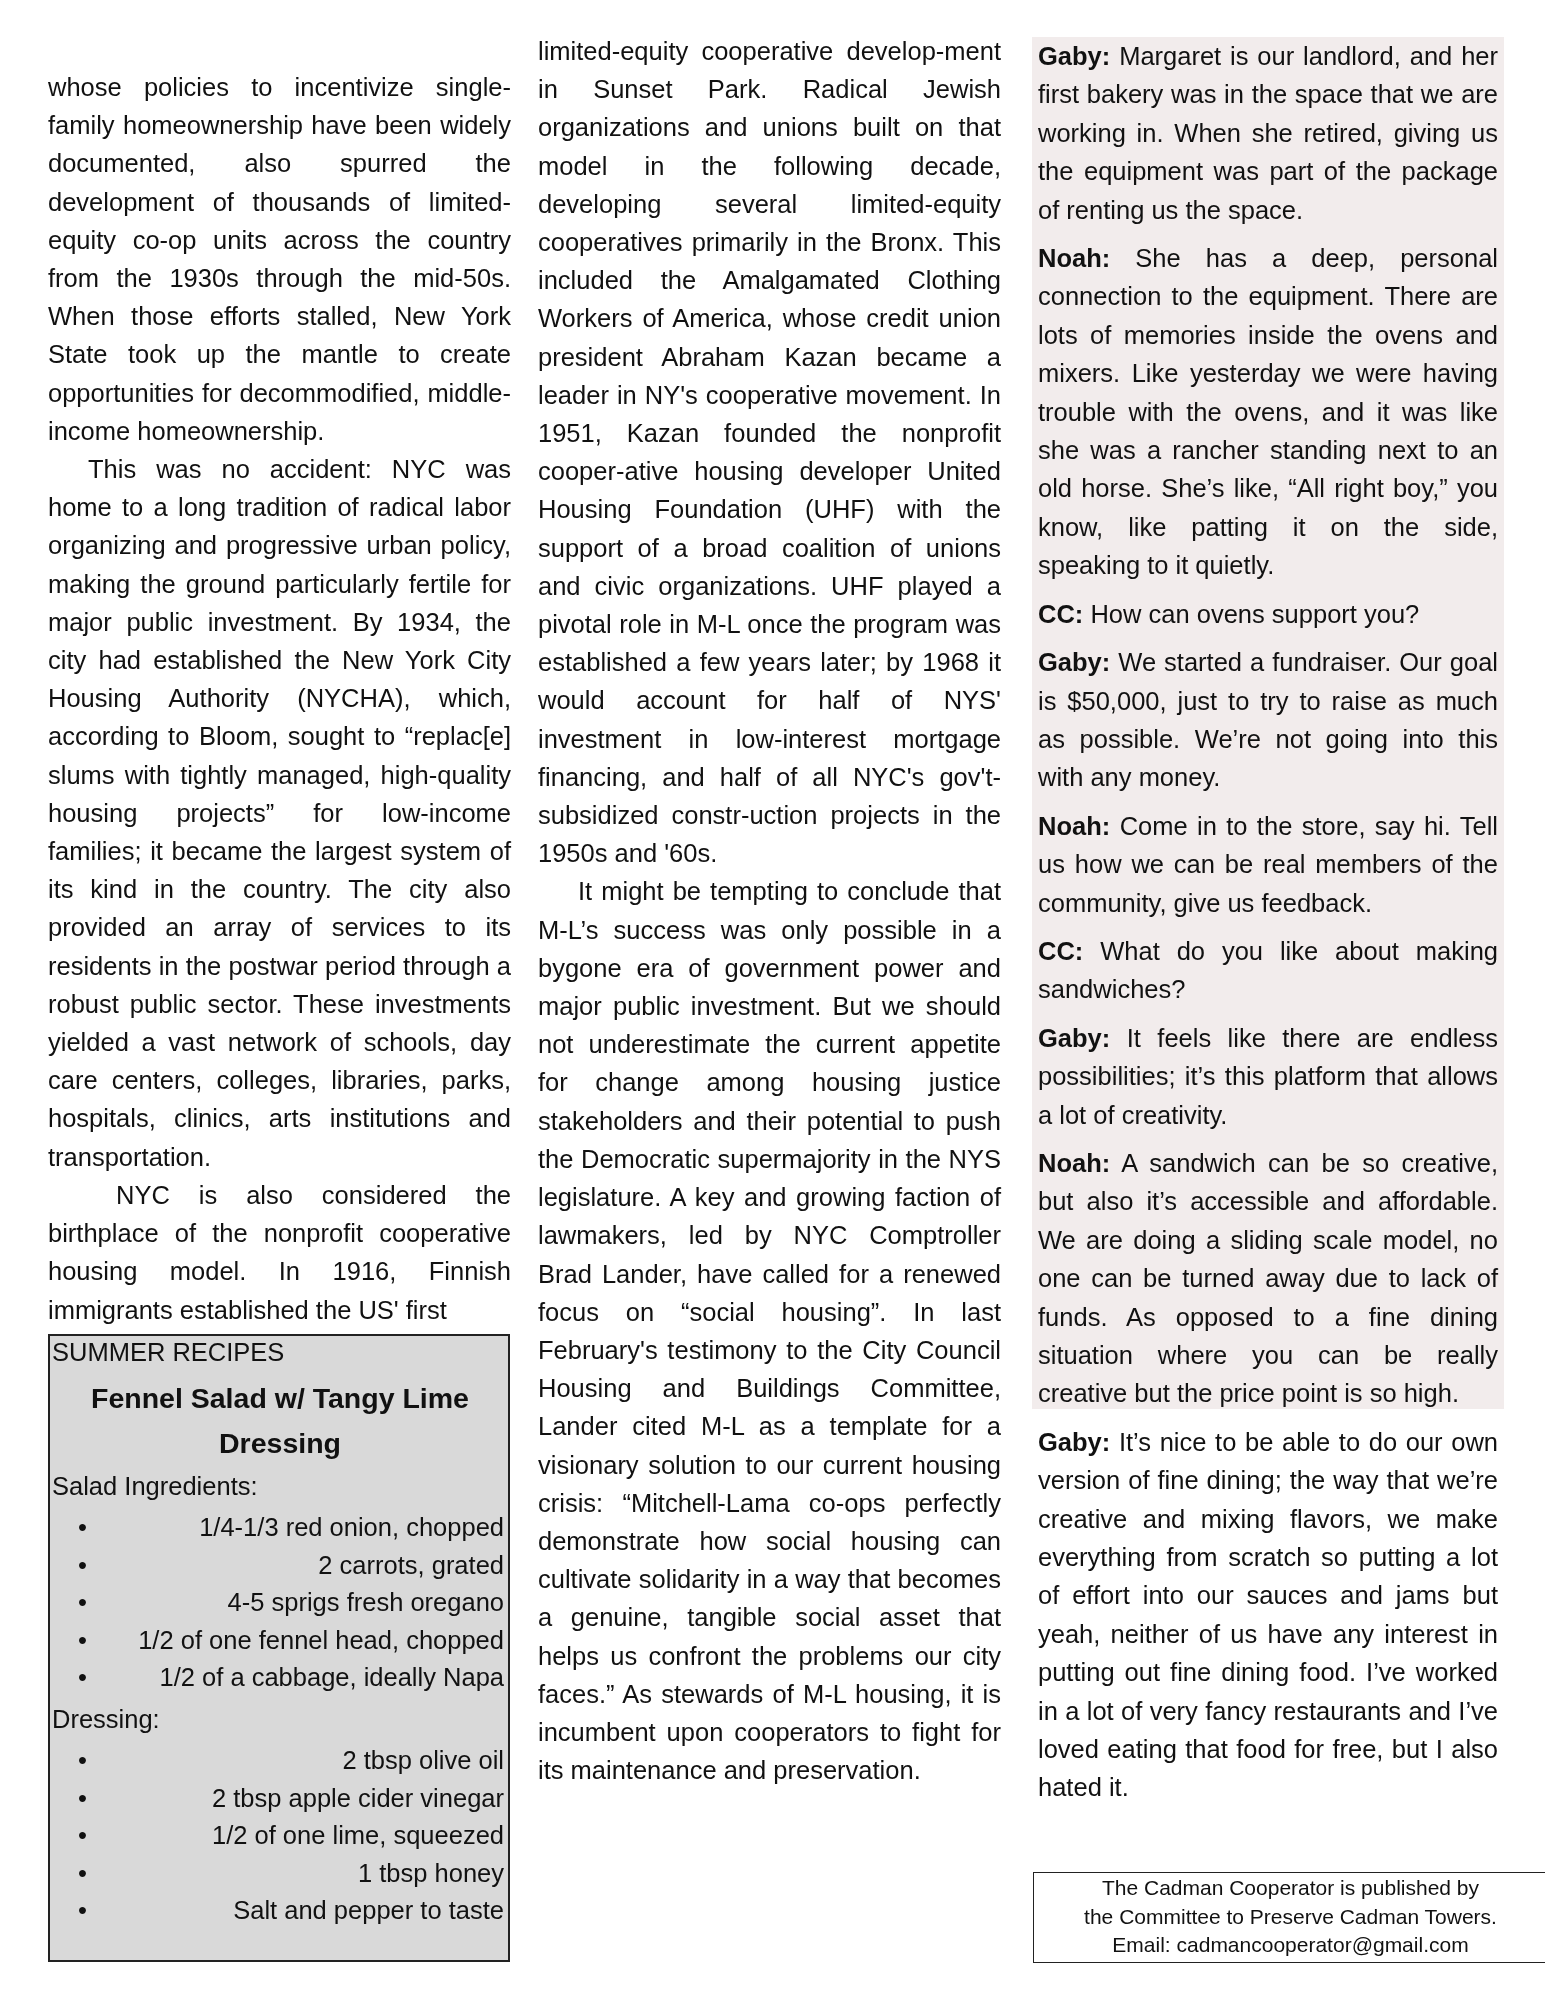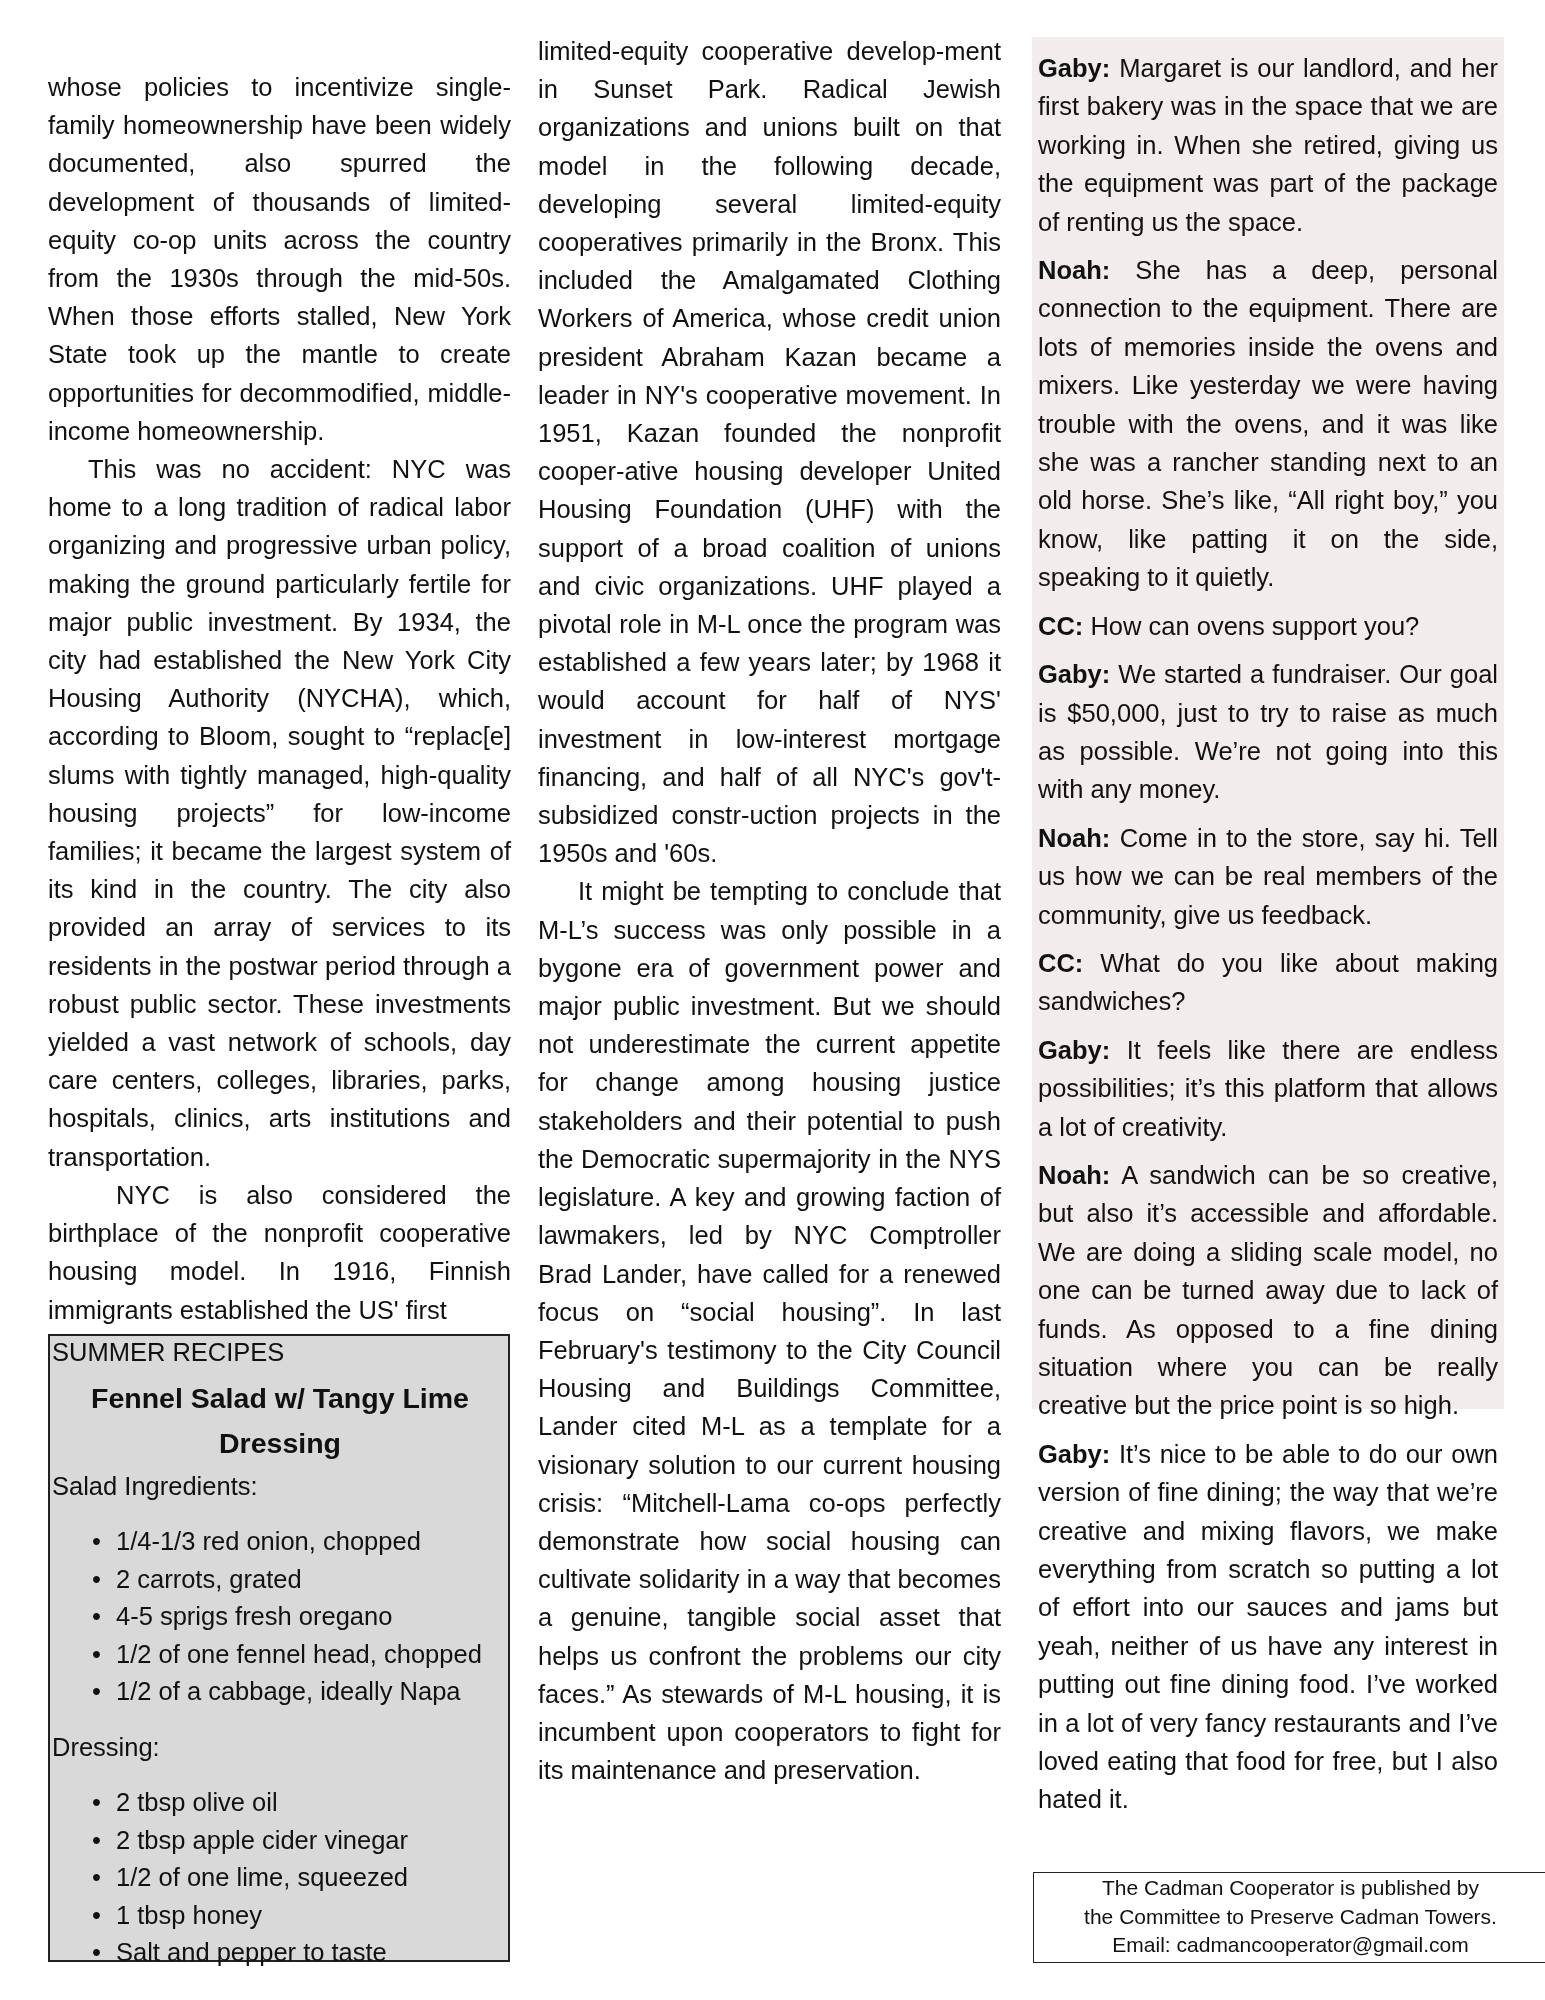--- a/index.html
+++ b/index.html
@@ -9,25 +9,25 @@
   .col p { margin:0; text-align:justify; }
   #col-left { left:48px; top:32px; width:463px;margin-top:36px; }
   #col-mid { left:538px; top:32px; width:463px; }
   .indent { text-indent:40px; }
   .indent2 { text-indent:68px; }
   #recipe-box { position:absolute; left:48px; top:1334px; width:462px; height:628px;
                 background:#d9d9d9; border:2px solid #222; box-sizing:border-box;
                 padding:0 0 0 2px; font-size:25.5px; line-height:37.5px; }
   #recipe-box .kicker { margin-top:-2px; }
   #recipe-box h2 { margin:0; font-size:28.5px; line-height:45px; text-align:center; font-weight:bold; padding:4px 6px 2px; }
-  #recipe-box ul { list-style:none; margin:18px; padding:0 0 0 22px; }
+  #recipe-box ul { list-style:none; margin:4px; padding:0 0 0 22px;text-align:right; }
   #recipe-box li { position:relative; padding-left:24px; }
   #recipe-box li::before { content:"\2022"; position:absolute; left:0; top:0; }
   #interview { position:absolute; left:1032px; top:37px; width:472px; height:1372px;
-               background:#f2ecec; box-sizing:border-box; padding:12px 6px 0 6px; }
+               background:#f2ecec; box-sizing:border-box; padding:0 6px 0 6px; }
   #interview .qa { margin:0 0 10px 0; font-size:25.5px; line-height:38.4px; text-align:justify; }
   #interview .speaker { font-weight:bold; }
   #footer-box { position:absolute; left:1033px; top:1872px; width:515px; height:91px;
                 border:1.5px solid #222; box-sizing:border-box; background:#fff;
                 text-align:center; font-size:21px; line-height:28.5px; padding-top:1px; }
 </style>
 </head>
 <body>
 
 <div id="col-left" class="col">

